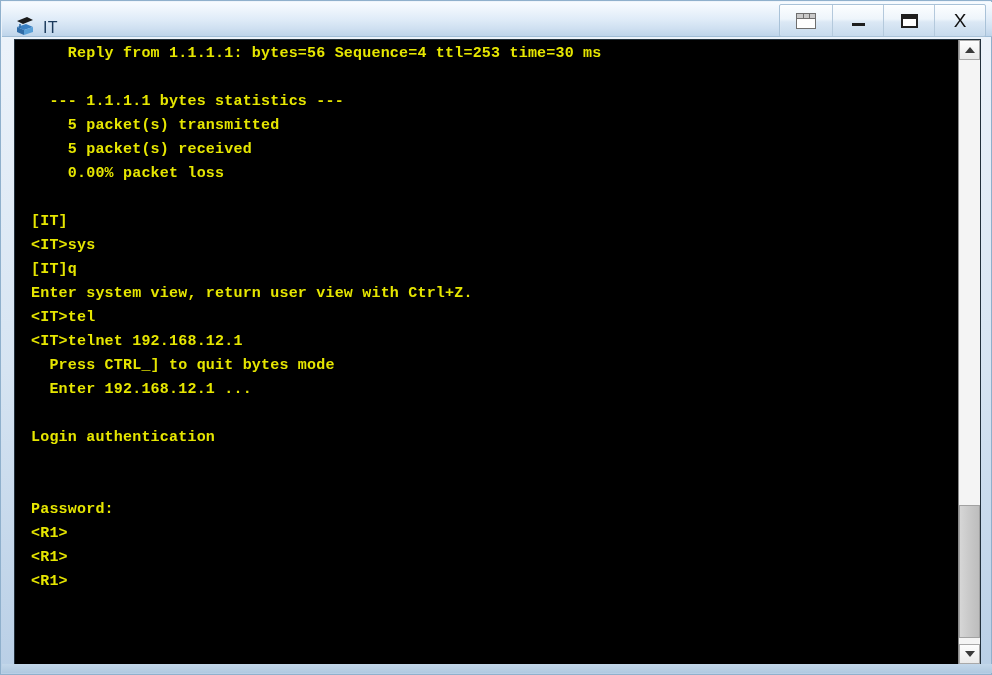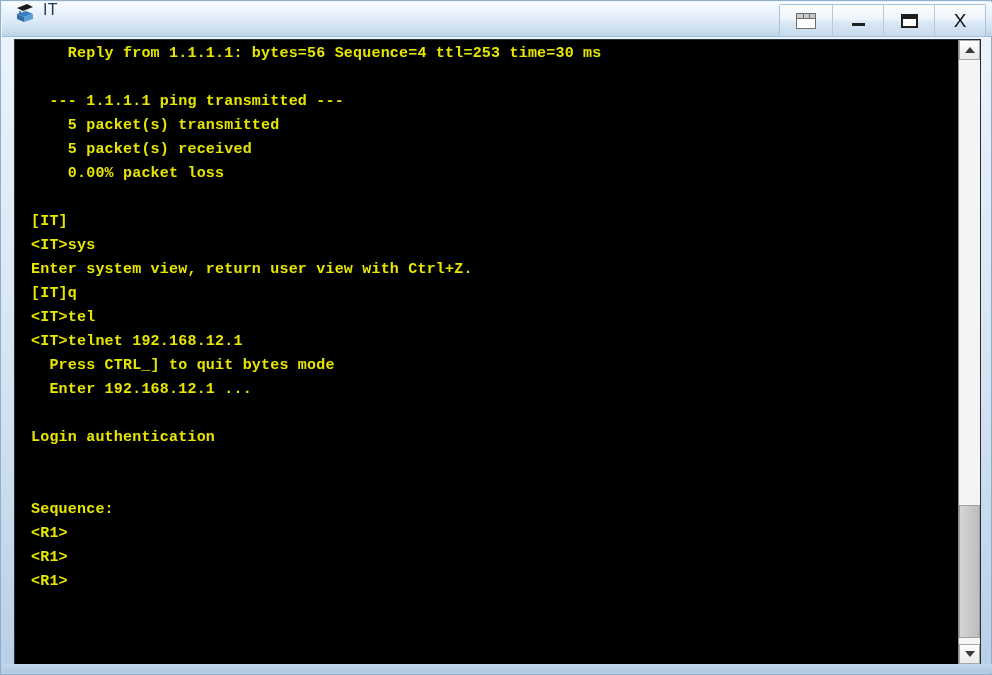--- a/index.html
+++ b/index.html
@@ -34,21 +34,21 @@
     background: linear-gradient(to bottom,
         #f7fbff 0%, #eef5fc 22%, #e0ecf8 50%, #cfe0f1 78%, #bed4ea 100%);
     border-bottom: 1px solid #9fbcd6;
     box-sizing: border-box;
   }
   .title-left {
     position: absolute;
     left: 12px; top: 0;
     height: 35px;
     display: flex;
-    align-items: flex-start;
+    align-items: flex-end;
     gap: 7px;
   }
   .app-icon {
     width: 22px;
     height: 22px;
     position: relative;
     flex: none;
   }
   .title-text {
     font-size: 16px;
@@ -265,38 +265,38 @@
       <div class="win-btn">
         <span class="close-ico">X</span>
       </div>
     </div>
   </div>
 
   <div class="terminal-wrap">
     <div class="terminal" id="terminal">
         <div class="term-line">    Reply from 1.1.1.1: bytes=56 Sequence=4 ttl=253 time=30 ms</div>
         <div class="term-line">&nbsp;</div>
-        <div class="term-line">  --- 1.1.1.1 ping transmitted ---</div>
+        <div class="term-line">  --- 1.1.1.1 bytes statistics ---</div>
         <div class="term-line">    5 packet(s) transmitted</div>
         <div class="term-line">    5 packet(s) received</div>
         <div class="term-line">    0.00% packet loss</div>
         <div class="term-line">&nbsp;</div>
         <div class="term-line">[IT]</div>
         <div class="term-line">&lt;IT&gt;sys</div>
+        <div class="term-line">[IT]q</div>
         <div class="term-line">Enter system view, return user view with Ctrl+Z.</div>
-        <div class="term-line">[IT]q</div>
         <div class="term-line">&lt;IT&gt;tel</div>
         <div class="term-line">&lt;IT&gt;telnet 192.168.12.1</div>
         <div class="term-line">  Press CTRL_] to quit bytes mode</div>
         <div class="term-line">  Enter 192.168.12.1 ...</div>
         <div class="term-line">&nbsp;</div>
         <div class="term-line">Login authentication</div>
         <div class="term-line">&nbsp;</div>
         <div class="term-line">&nbsp;</div>
-        <div class="term-line">Sequence:</div>
+        <div class="term-line">Password:</div>
         <div class="term-line">&lt;R1&gt;</div>
         <div class="term-line">&lt;R1&gt;</div>
         <div class="term-line">&lt;R1&gt;</div>
       </div>
 
     <div class="scrollbar">
       <div class="sb-btn sb-up">
         <span class="sb-arrow up"></span>
       </div>
       <div class="sb-track">

